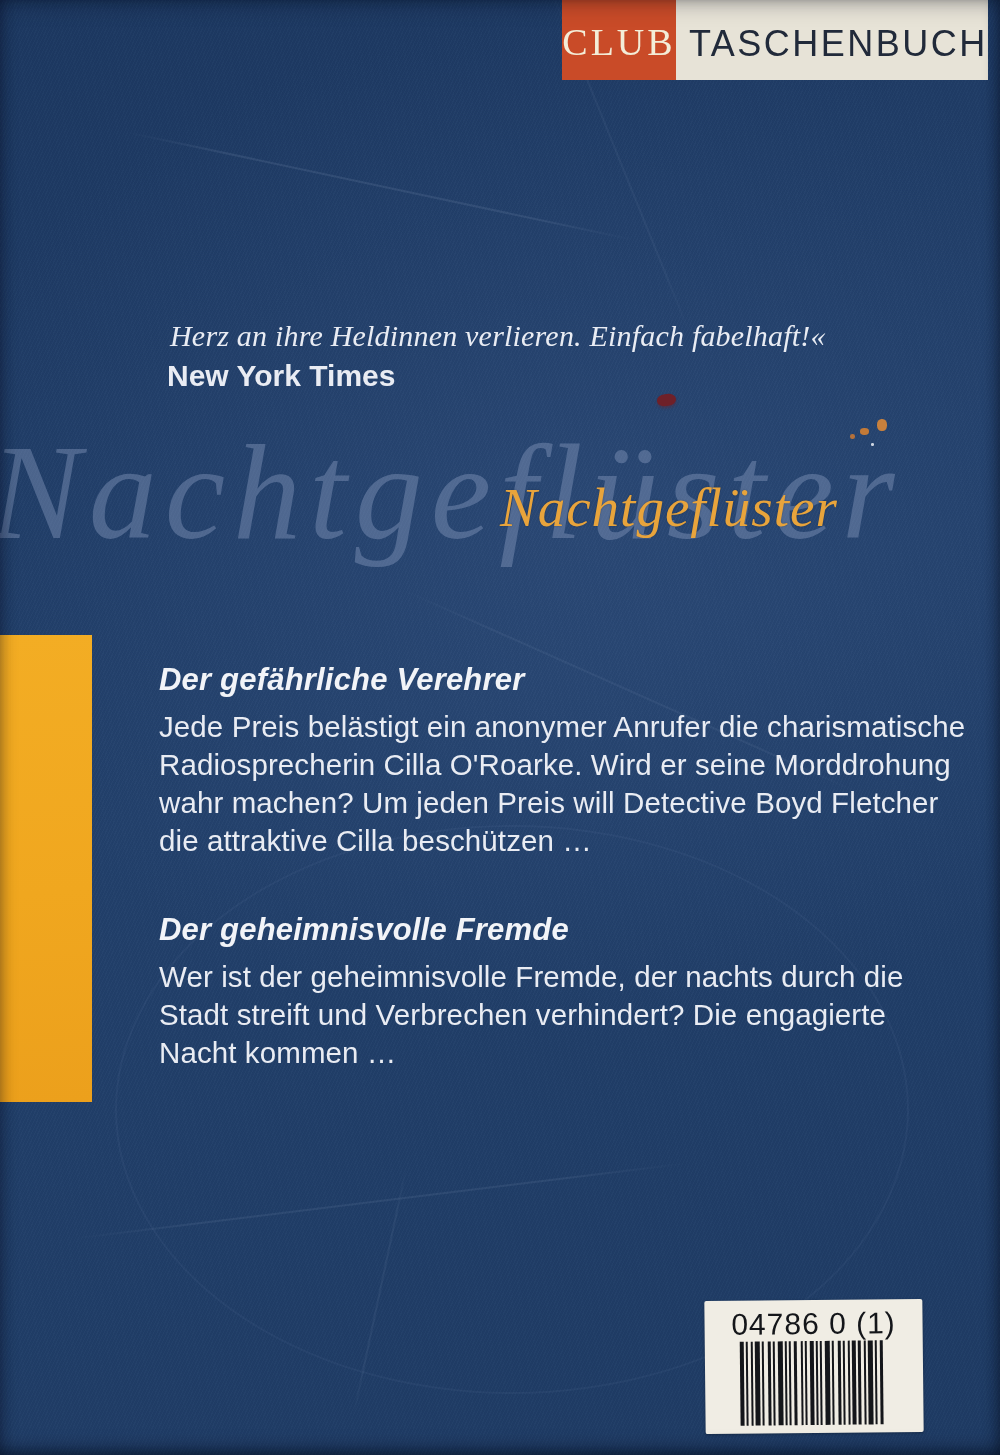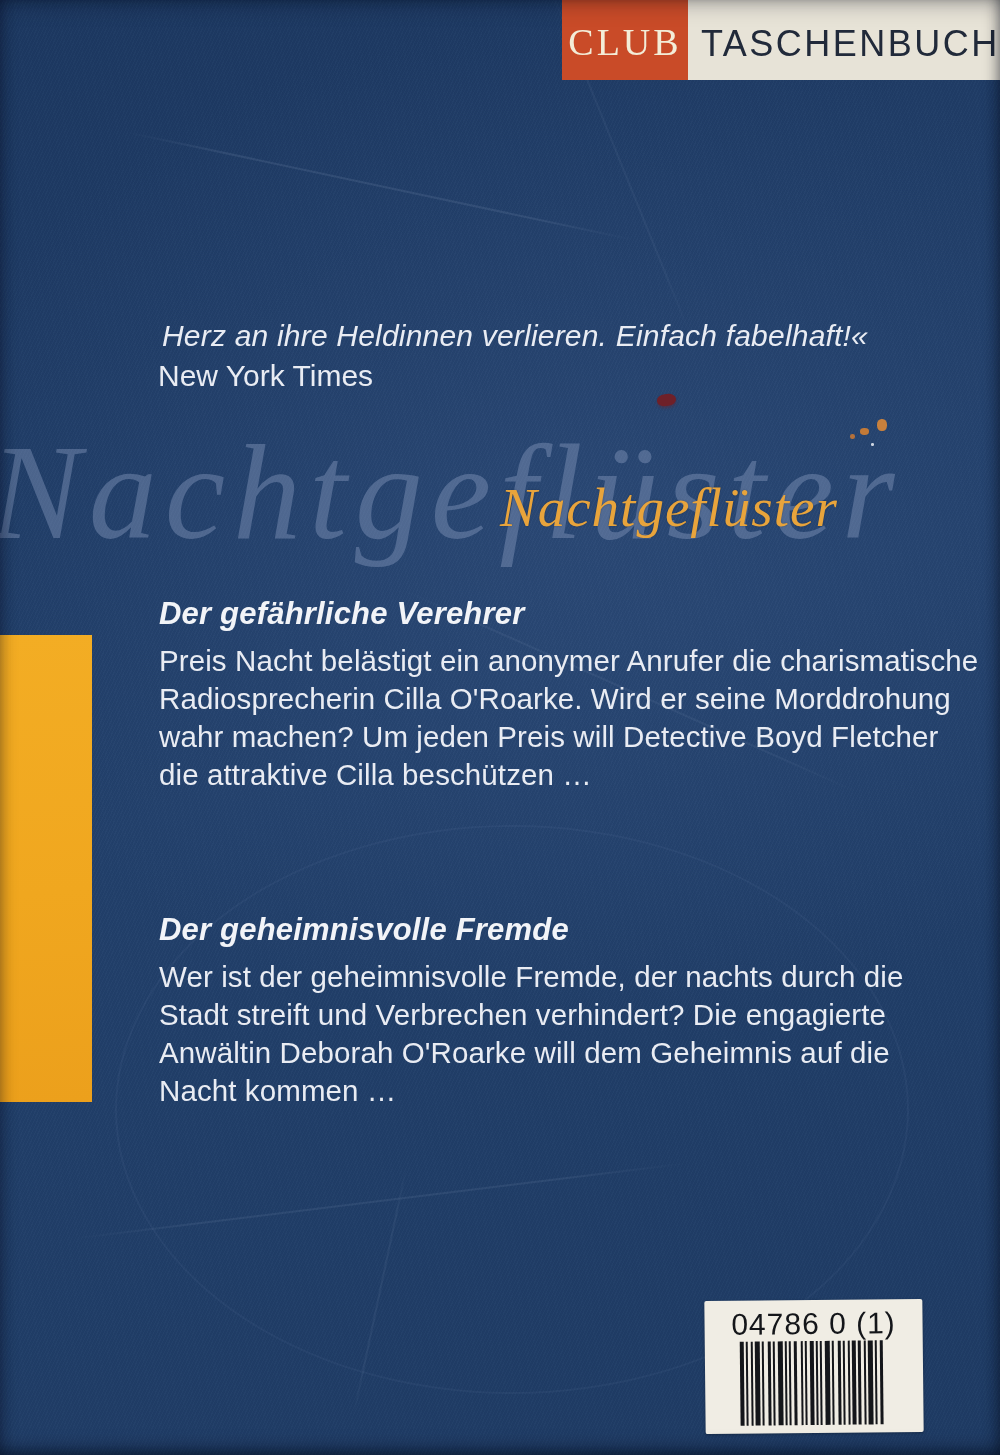--- a/index.html
+++ b/index.html
@@ -20,41 +20,41 @@
     position:absolute;inset:0;z-index:50;pointer-events:none;
     box-shadow:
       inset 0 -12px 18px -8px rgba(2,8,22,0.6),
       inset -10px 0 16px -9px rgba(2,8,22,0.45),
       inset 0 16px 22px -14px rgba(2,8,22,0.35),
       inset 12px 0 18px -12px rgba(2,8,22,0.3);
   }
   
   .badge{position:absolute;top:0;left:562px;height:80px;display:flex;z-index:6;}
   .badge .club{
-    width:126px;height:100%;
+    width:114px;height:100%;
     background:var(--badge-red,#c94b28);
     display:flex;align-items:center;justify-content:center;
     font-family:"Liberation Serif",serif;
     font-size:38px;letter-spacing:3px;
     color:var(--badge-red-text,#f3edd8);
     padding-top:4px;box-sizing:border-box;
   }
   .badge .series{
     width:312px;height:100%;
     background:var(--badge-cream,#e7e3d7);
     display:flex;align-items:center;
     padding:8px 0 0 13px;box-sizing:border-box;
     font-size:36px;letter-spacing:2.5px;
     color:var(--badge-dark-text,#212a3a);
   }
   
   .quote{position:absolute;left:153px;top:316px;z-index:5;color:var(--body-text,#e9ecf3);}
   .quote .ql{font-style:italic;font-size:30px;line-height:40px;letter-spacing:0.2px;}
-  .quote .ql2{margin-left:9px;}
-  .quote .source{font-size:30px;line-height:40px;margin-left:5px;}
+  .quote .ql2{margin-left:17px;font-family:Liberation Serif, serif;}
+  .quote .source{font-size:30px;line-height:40px;margin-left:14px;font-weight:bold;}
   
   .watermark{
     position:absolute;left:-10px;top:424px;z-index:2;
     font-family:"Liberation Serif",serif;font-style:italic;
     font-size:136px;line-height:136px;letter-spacing:8px;
     white-space:nowrap;color:var(--watermark,#8ea0c4);opacity:0.40;
     pointer-events:none;
   }
   .book-title{
     position:absolute;left:500px;top:478px;z-index:5;
@@ -63,21 +63,21 @@
     color:var(--title-gold,#e8a43c);
     text-shadow:0 0 2px rgba(0,0,0,0.25);
   }
   
   .accent-bar{
     position:absolute;left:0;top:635px;width:92px;height:467px;z-index:4;
     background:linear-gradient(175deg,#f3ad24 0%,var(--accent-bar,#f0a71f) 55%,#eca01c 100%);
   }
   
   .synopsis{position:absolute;left:159px;z-index:5;color:var(--body-text,#e9ecf3);}
-  .synopsis.s1{top:594px;}
+  .synopsis.s1{top:660px;}
   .synopsis.s2{top:910px;}
   .synopsis h2{
     margin:0 0 8px 0;font-size:31px;line-height:40px;
     font-style:italic;font-weight:bold;color:#f2f4f8;letter-spacing:0.2px;
   }
   .synopsis .pl{font-size:29.5px;line-height:38px;font-weight:400;letter-spacing:0.1px;}
   
   .barcode-label{
     position:absolute;left:705px;top:1300px;width:218px;height:133px;z-index:6;
     background:var(--barcode-bg,#f0ede4);border-radius:2px;
@@ -146,31 +146,30 @@
   <div class="speck speck-o2"></div>
   <div class="speck speck-o3"></div>
   <div class="speck speck-w1"></div>
 
   <div class="book-title">Nachtgeflüster</div>
 
   <div class="accent-bar"></div>
 
   <div class="synopsis s1">
     <h2>Der gefährliche Verehrer</h2>
-    <div class="pl">Preis Nacht belästigt ein anonymer Anrufer die charismatische</div>
+    <div class="pl">Jede Preis belästigt ein anonymer Anrufer die charismatische</div>
     <div class="pl">Radiosprecherin Cilla O'Roarke. Wird er seine Morddrohung</div>
     <div class="pl">wahr machen? Um jeden Preis will Detective Boyd Fletcher</div>
     <div class="pl">die attraktive Cilla beschützen …</div>
   </div>
 
   <div class="synopsis s2">
     <h2>Der geheimnisvolle Fremde</h2>
     <div class="pl">Wer ist der geheimnisvolle Fremde, der nachts durch die</div>
     <div class="pl">Stadt streift und Verbrechen verhindert? Die engagierte</div>
-    <div class="pl">Anwältin Deborah O'Roarke will dem Geheimnis auf die</div>
     <div class="pl">Nacht kommen …</div>
   </div>
 
   <div class="barcode-label">
     <div class="barcode-number">04786 0 (1)</div>
     <div class="barcode-bars">
         <i style="width: 4px; margin-right: 2px;"></i>
         <i style="width: 2px; margin-right: 3px;"></i>
         <i style="width: 2px; margin-right: 2px;"></i>
         <i style="width: 5px; margin-right: 2px;"></i>

